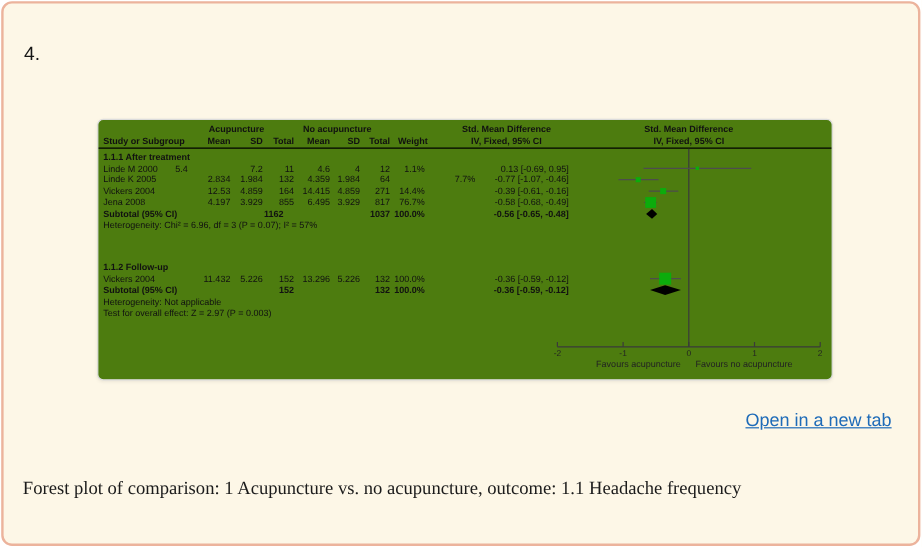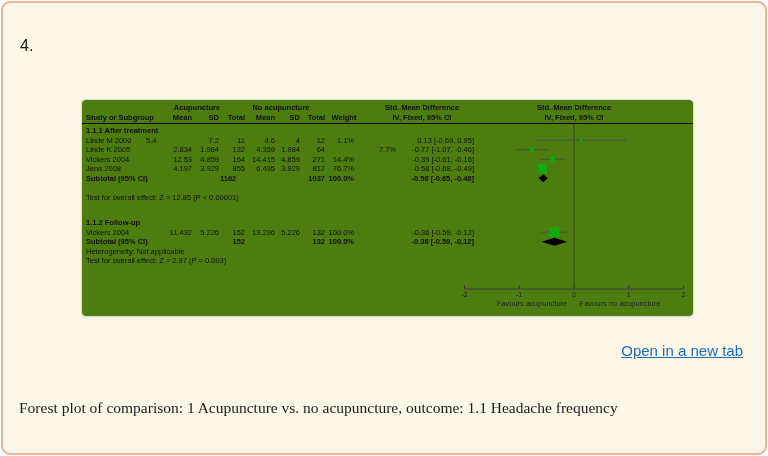--- a/index.html
+++ b/index.html
@@ -82,21 +82,21 @@
         <div class="ft" style="left: 156px; top: 64px; width: 37px; text-align: right;">6.495</div>
         <div class="ft" style="left: 194px; top: 64px; width: 24px; text-align: right;">3.929</div>
         <div class="ft" style="left: 219px; top: 64px; width: 24px; text-align: right;">817</div>
         <div class="ft" style="left: 242px; top: 64px; width: 30px; text-align: right;">76.7%</div>
         <div class="ft" style="left: 288px; top: 64px; width: 104px; text-align: right;">-0.58 [-0.68, -0.49]</div>
         <div class="ft b" style="left: 4px; top: 73.5px;">Subtotal (95% CI)</div>
         <div class="ft b" style="left: 138px; top: 73.5px; width: 25px; ">1162</div>
         <div class="ft b" style="left: 219px; top: 73.5px; width: 24px; text-align: right;">1037</div>
         <div class="ft b" style="left: 242px; top: 73.5px; width: 30px; text-align: right;">100.0%</div>
         <div class="ft b" style="left: 288px; top: 73.5px; width: 104px; text-align: right;">-0.56 [-0.65, -0.48]</div>
-        <div class="ft" style="left: 4px; top: 92.5px;">Test for overall effect: Z = 12.85 (P &lt; 0.00001)</div>
+        <div class="ft" style="left: 4px; top: 83px;">Heterogeneity: Chi² = 6.96, df = 3 (P = 0.07); I² = 57%</div>
         <div class="ft b" style="left: 4px; top: 118px;">1.1.2 Follow-up</div>
         <div class="ft" style="left: 4px; top: 127.5px;">Vickers 2004</div>
         <div class="ft" style="left: 64px; top: 127.5px; width: 46px; text-align: right;">11.432</div>
         <div class="ft" style="left: 111px; top: 127.5px; width: 26px; text-align: right;">5.226</div>
         <div class="ft" style="left: 138px; top: 127.5px; width: 25px; text-align: right;">152</div>
         <div class="ft" style="left: 156px; top: 127.5px; width: 37px; text-align: right;">13.296</div>
         <div class="ft" style="left: 194px; top: 127.5px; width: 24px; text-align: right;">5.226</div>
         <div class="ft" style="left: 219px; top: 127.5px; width: 24px; text-align: right;">132</div>
         <div class="ft" style="left: 242px; top: 127.5px; width: 30px; text-align: right;">100.0%</div>
         <div class="ft" style="left: 288px; top: 127.5px; width: 104px; text-align: right;">-0.36 [-0.59, -0.12]</div>

